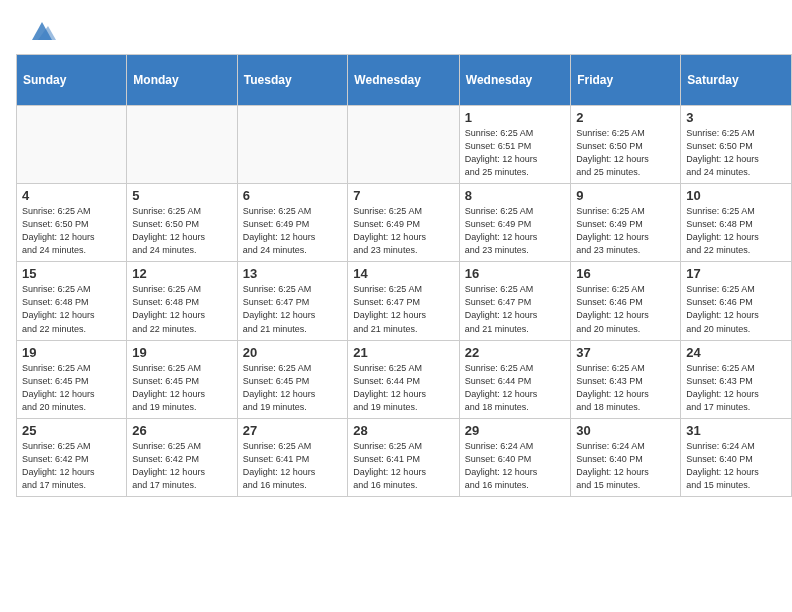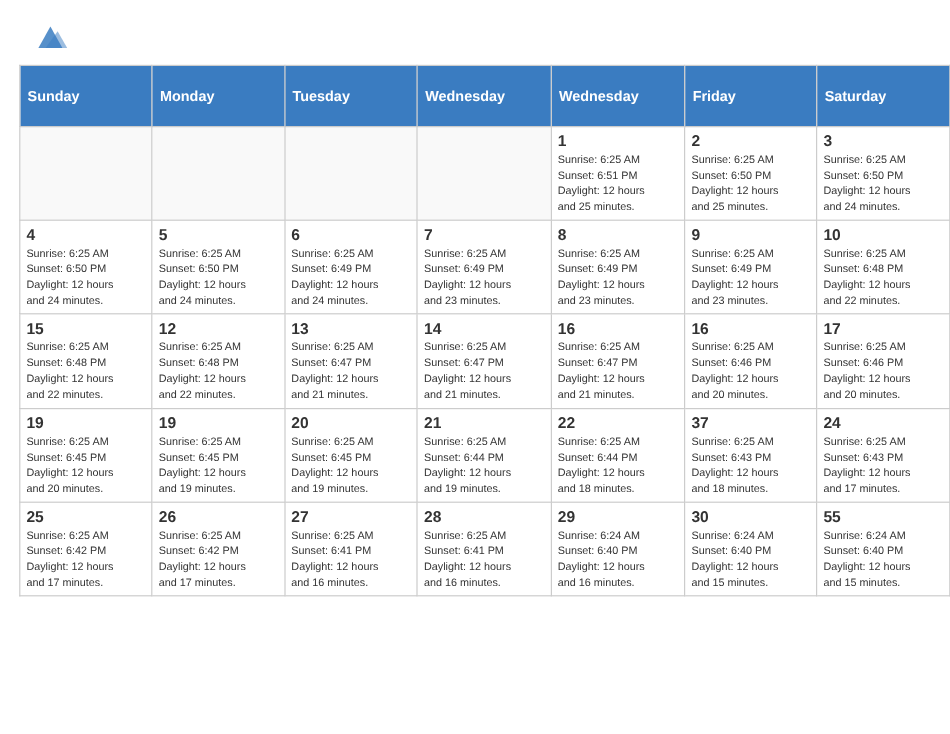--- a/index.html
+++ b/index.html
@@ -272,21 +272,21 @@
 and 16 minutes.</div>
           </td>
           <td>
             <span class="day-num">30</span>
             <div class="day-info" style="white-space: pre-line;">Sunrise: 6:24 AM
 Sunset: 6:40 PM
 Daylight: 12 hours
 and 15 minutes.</div>
           </td>
           <td>
-            <span class="day-num">55</span>
+            <span class="day-num">31</span>
             <div class="day-info" style="white-space: pre-line;">Sunrise: 6:24 AM
 Sunset: 6:40 PM
 Daylight: 12 hours
 and 15 minutes.</div>
           </td>
         </tr>
       </tbody>
   </table>
 </div>
 

